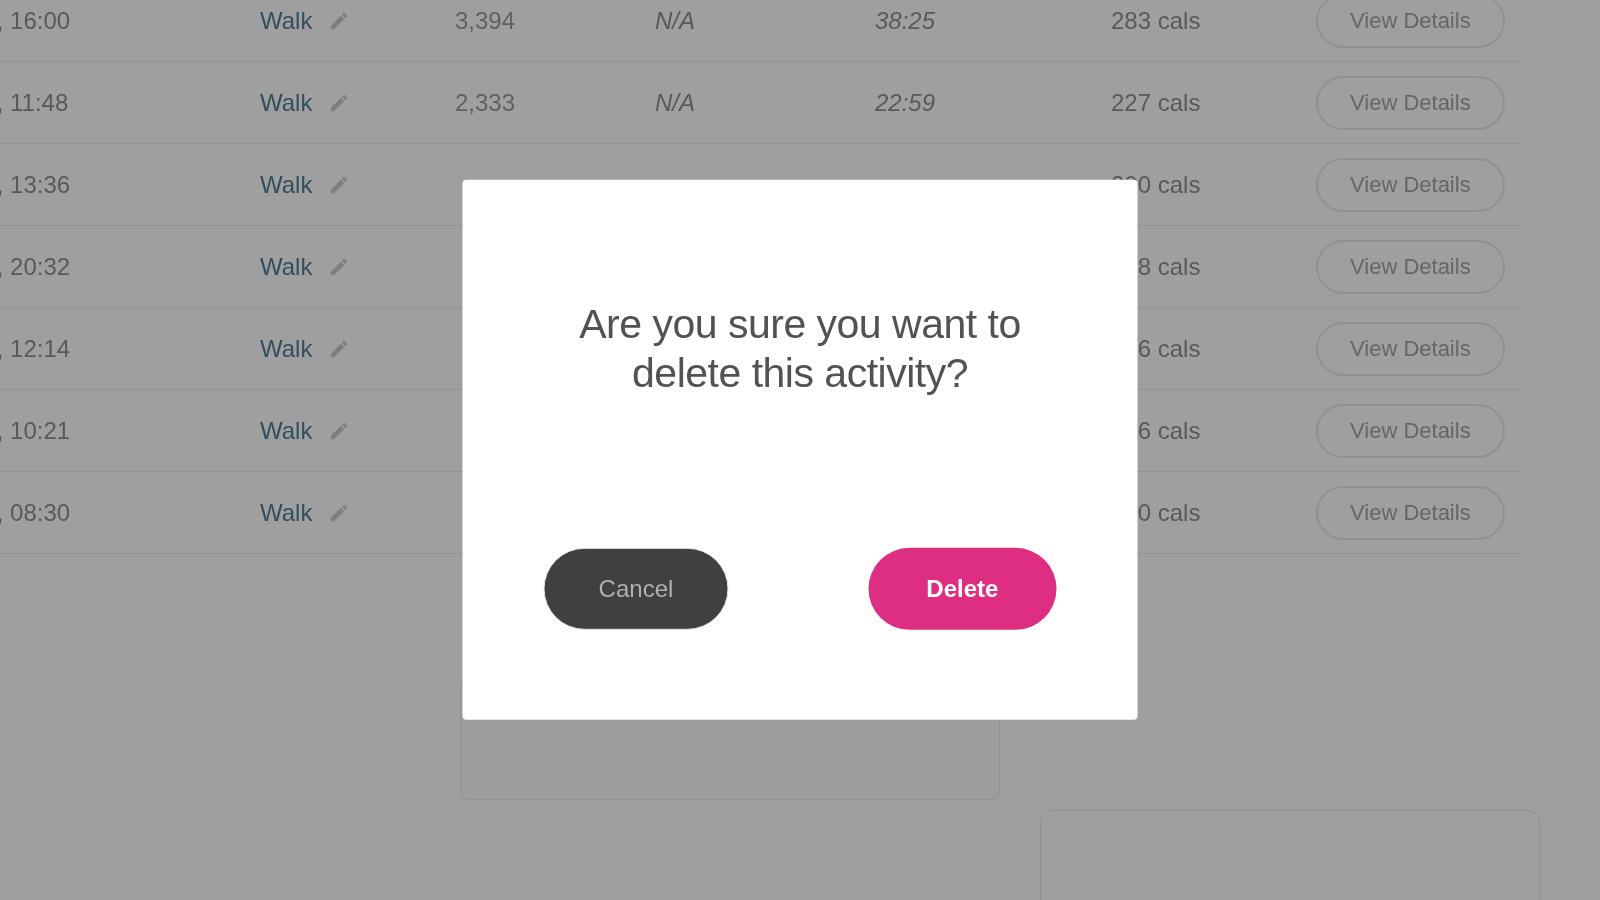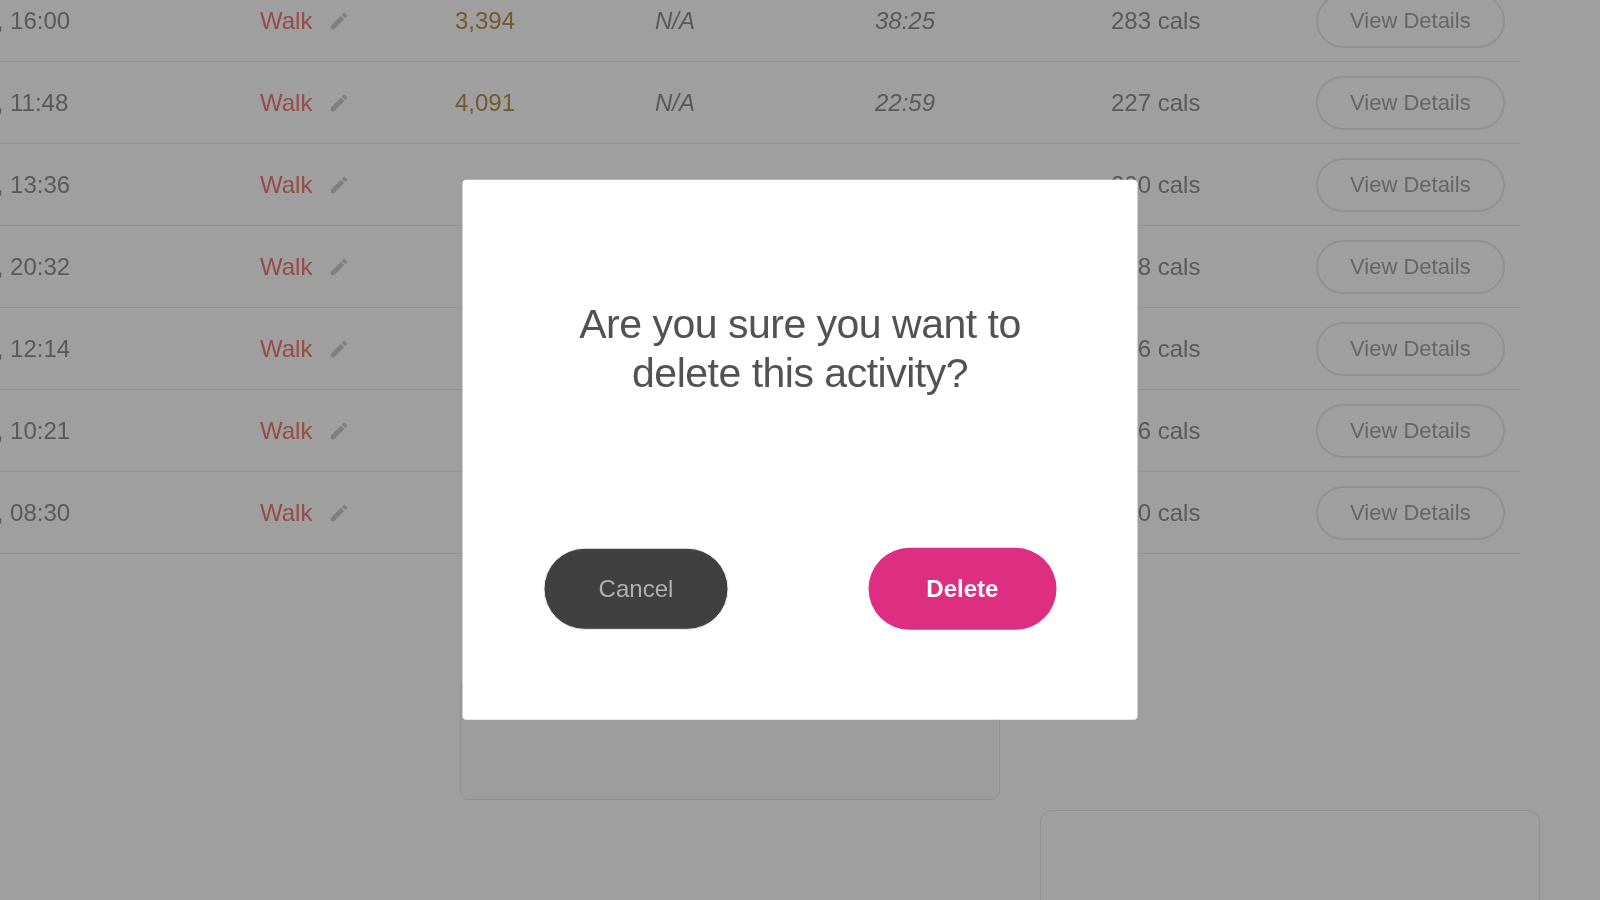--- a/index.html
+++ b/index.html
@@ -33,31 +33,31 @@
       font-size: 24px;
       color: #656565;
       padding-left: 50px;
     }
     .col-type {
       width: 195px;
       display: flex;
       align-items: center;
       gap: 16px;
       font-size: 24px;
-      color: #ef4444;
+      color: #0c4a6e;
     }
     .pencil-icon {
       width: 22px;
       height: 22px;
       color: #b8b8b8;
     }
     .col-steps {
       width: 200px;
       font-size: 24px;
-      color: #a16207;
+      color: #737373;
     }
     .col-pace {
       width: 220px;
       font-size: 24px;
       color: #656565;
       font-style: italic;
     }
     .col-duration {
       width: 220px;
       font-size: 24px;
@@ -184,21 +184,21 @@
   </div>
 
   <div class="table-row">
     <div class="col-date">ug, 11:48</div>
     <div class="col-type">
       <span>Walk</span>
       <svg class="pencil-icon" viewBox="0 0 24 24" fill="currentColor">
           <path d="M3 17.25V21h3.75L17.81 9.94l-3.75-3.75L3 17.25zM20.71 7.04c.39-.39.39-1.02 0-1.41l-2.34-2.34c-.39-.39-1.02-.39-1.41 0l-1.83 1.83 3.75 3.75 1.83-1.83z"></path>
         </svg>
     </div>
-    <div class="col-steps">4,091</div>
+    <div class="col-steps">2,333</div>
     <div class="col-pace">N/A</div>
     <div class="col-duration">22:59</div>
     <div class="col-calories">227 cals</div>
     <div class="col-details">
       <button class="view-details-btn">View Details</button>
     </div>
   </div>
 
   <div class="table-row">
     <div class="col-date">ug, 13:36</div>

